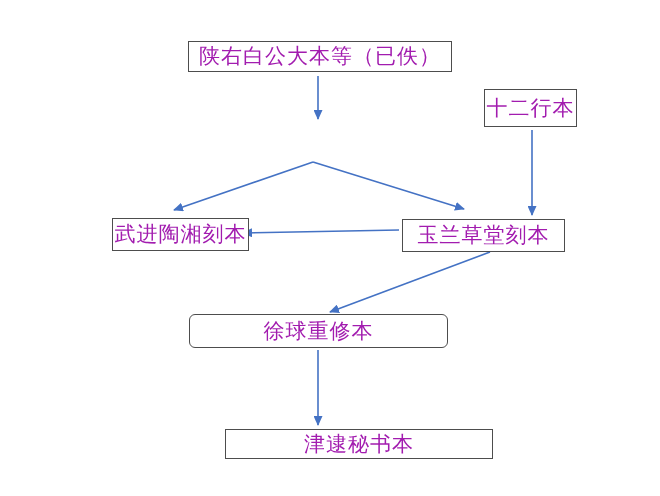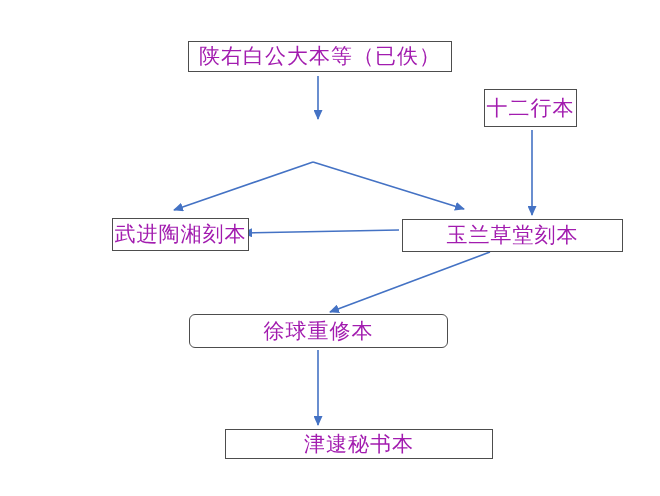--- a/index.html
+++ b/index.html
@@ -36,21 +36,21 @@
     color: #a21caf;
     letter-spacing: 1px;
     white-space: nowrap;
     line-height: 1;
   }
   
   .n-shaanyou { left: 188px; top: 41px;  width: 264px; height: 31px; }
   .n-chenghua { left: 189px; top: 124px; width: 263px; height: 31px; }
   .n-shierhang{ left: 484px; top: 89px;  width: 93px;  height: 38px; }
   .n-wujin    { left: 82px;  top: 218px; width: 137px; height: 33px; margin-left: 30px; }
-  .n-yulan    { left: 402px; top: 219px; width: 221px; height: 33px; }
+  .n-yulan    { left: 402px; top: 219px; width: 163px; height: 33px; }
   .n-xuqiu    { left: 189px; top: 314px; width: 259px; height: 34px; border-radius: 6px; }
   .n-jindai   { left: 182px; top: 429px; width: 268px; height: 30px; margin-left: 43px; }
 </style>
 </head>
 <body>
 
 <div class="canvas">
 
   <svg class="edges-layer" viewBox="0 0 660 496" xmlns="http://www.w3.org/2000/svg">
     <defs>

